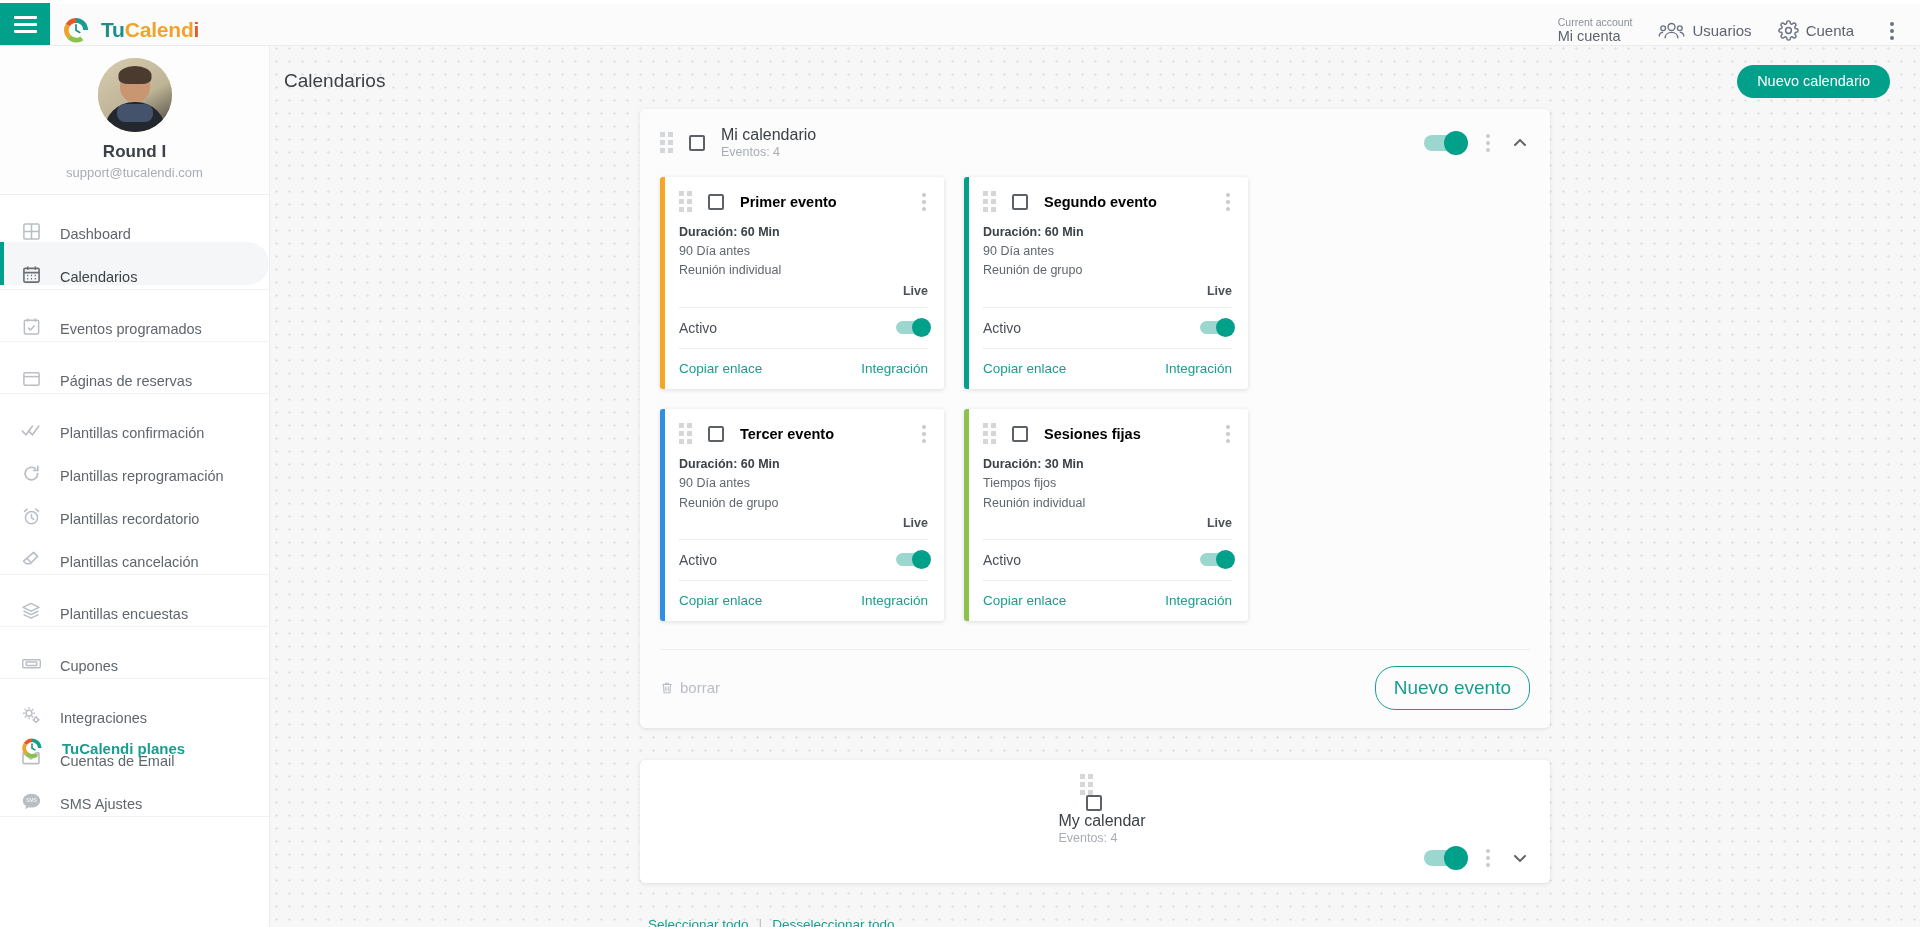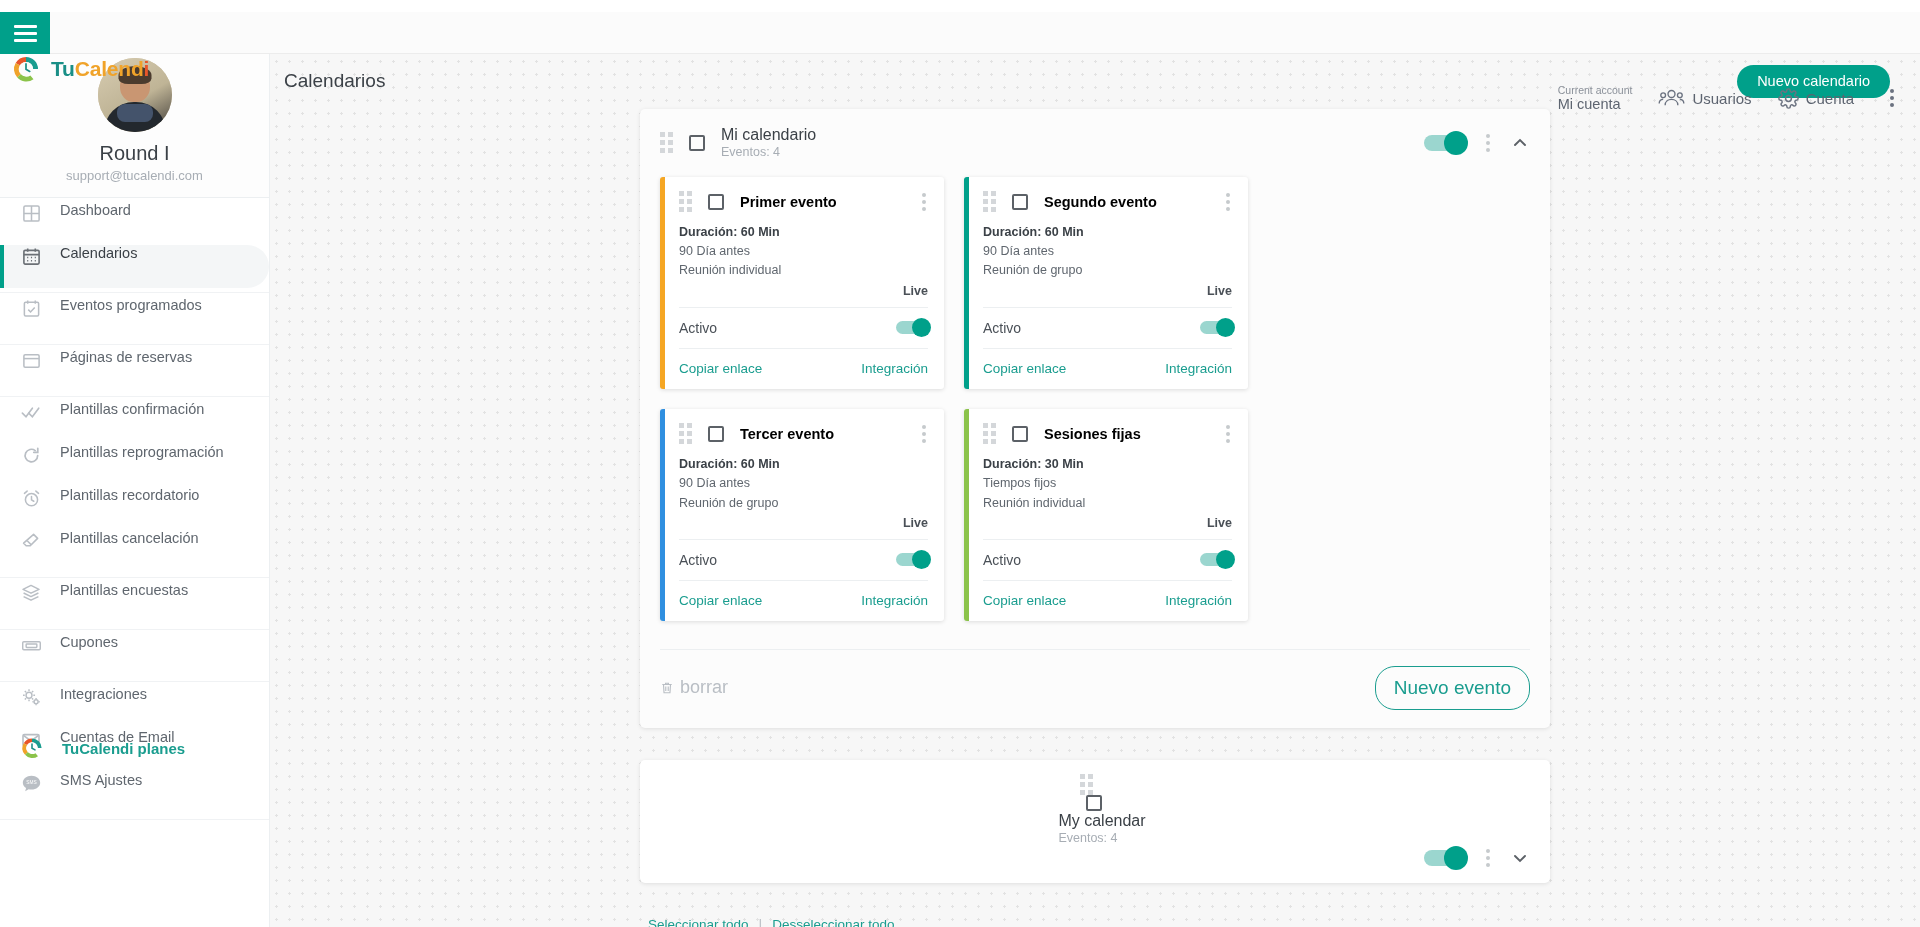--- a/index.html
+++ b/index.html
@@ -5,26 +5,25 @@
   * { box-sizing: border-box; margin: 0; padding: 0; }
   html, body {
     width: 1920px; height: 927px;
     font-family: "Liberation Sans", sans-serif;
     background: #ffffff;
     overflow: hidden;
   }
 
   
   .topbar {
-    position: absolute; top: 12px; left: 0; width: 1920px; height: 42px;
+    position: absolute; top: 4px; left: 0; width: 1920px; height: 42px;
     background: #fbfbfb;
-    display: flex; align-items: flex-start;
+    display: flex; align-items: flex-end;
     border-bottom: 1px solid #ececec;
     z-index: 40;
-    flex-direction: column;
   }
   .hamburger-box {
     width: 50px; height: 42px; background: #00a08a;
     display: flex; flex-direction: column; align-items: center; justify-content: center;
     gap: 4px; cursor: pointer; flex: 0 0 auto;
   }
   .hamburger-box span { display: block; width: 23px; height: 3px; background: #ffffff; border-radius: 1px; }
 
   .brand { display: flex; align-items: center; gap: 10px; margin-left: 11px; }
   .brand-logo { width: 30px; height: 30px; flex: 0 0 auto; }
@@ -53,27 +52,27 @@
   .profile { padding: 16px 0 14px; text-align: center; border-bottom: 1px solid #eceff1; background:#fdfdfd;}
   .avatar {
     width: 74px; height: 74px; border-radius: 50%; margin: 0 auto 10px;
     background: #cbbd9e; overflow: hidden; position: relative;
   }
   .avatar .bg  { position:absolute; inset:0; background: linear-gradient(150deg,#d8cdb2 0%, #bfb496 55%, #3e3a36 100%); }
   .avatar .head{ position:absolute; left:50%; top:12px; transform:translateX(-50%); width:30px; height:32px; border-radius:50% 50% 46% 46%; background:#c99672;}
   .avatar .hair{ position:absolute; left:50%; top:8px; transform:translateX(-50%); width:33px; height:18px; border-radius:50% 50% 30% 30%; background:#4b3b2e;}
   .avatar .body{ position:absolute; left:50%; bottom:-4px; transform:translateX(-50%); width:62px; height:34px; border-radius:30px 30px 0 0; background:#23282e;}
   .avatar .scarf{position:absolute; left:50%; bottom:10px; transform:translateX(-50%); width:36px; height:18px; border-radius:8px; background:#44536b;}
-  .profile-name { font-size: 20px; font-weight: normal; color: #3b4147; margin-bottom: 3px; }
+  .profile-name { font-size: 17px; font-weight: bold; color: #3b4147; margin-bottom: 3px; }
   .profile-mail { font-size: 13px; color: #a7adb4; }
 
   .nav-group { padding: 4px 0; border-bottom: 1px solid #f0f2f4; }
   .nav-group:last-of-type { border-bottom: none; }
   .nav-item {
-    display: flex; align-items: flex-start; gap: 18px;
+    display: flex; align-items: flex-end; gap: 18px;
     height: 43px; padding: 0 14px 0 20px; cursor: pointer;
     color: #5f666e; font-size: 14.5px; position: relative;
   }
   .nav-item .ico { width: 22px; height: 22px; flex: 0 0 auto; display: flex; align-items: center; justify-content: center; color: #b9bec4; }
   .nav-item.active { background: #f4f6f7; color: #3b4147; border-radius: 0 22px 22px 0; }
   .nav-item.active::before { content:""; position:absolute; left:0; top:0; bottom:0; width:4px; background:#00a08a; }
   .nav-item.active .ico { color: #6b7076; }
 
   .sidebar-footer { position: absolute; bottom: 167px; left: 0; width: 100%; padding: 0 20px; }
   .plan-link { display:flex; align-items:center; gap:18px; color:#1a9d8f; font-size:15px; font-weight:bold; cursor:pointer; }
@@ -128,21 +127,21 @@
   .ev-meta b { color: #3b4147; }
   .ev-live { text-align: right; font-size: 12.5px; font-weight: bold; color: #4a5057; padding: 3px 0 9px; }
   .ev-row { display: flex; align-items: center; border-top: 1px solid #eceff1; padding: 12px 0; }
   .ev-row .lbl { font-size: 14px; color: #4a5057; }
   .ev-row .toggle { margin-left: auto; }
   .ev-links { display: flex; border-top: 1px solid #eceff1; padding: 12px 0 13px; }
   .lnk { color: #1a9d8f; font-size: 13.5px; cursor: pointer; }
   .ev-links .lnk:last-child { margin-left: auto; }
 
   .cal-footer { display: flex; align-items: center; border-top: 1px solid #eceff1; margin: 22px 20px 0; padding: 16px 0 18px; }
-  .del-link { display: flex; align-items: center; gap: 6px; color: #b9bec4; font-size: 18px; cursor: pointer; }
+  .del-link { display: flex; align-items: center; gap: 6px; color: #b9bec4; font-size: 15px; cursor: pointer; }
   .btn-outline {
     margin-left: auto; background: transparent; color: #1a9d8f; border: 1px solid #1a9d8f;
     border-radius: 20px; padding: 0 18px; height: 44px; font-size: 19px; cursor: pointer; font-family: inherit;
   }
 
   .cal-card.collapsed .cal-header { padding: 14px 22px 14px 20px; flex-direction: column; }
   .bottom-links { display: flex; align-items: center; gap: 10px; padding: 2px 0 0 8px; font-size: 14px; }
   .bottom-links .sep { color: #b9bec4; }
   .bottom-del { padding: 20px 0 0 10px; }
   svg { display: block; }

